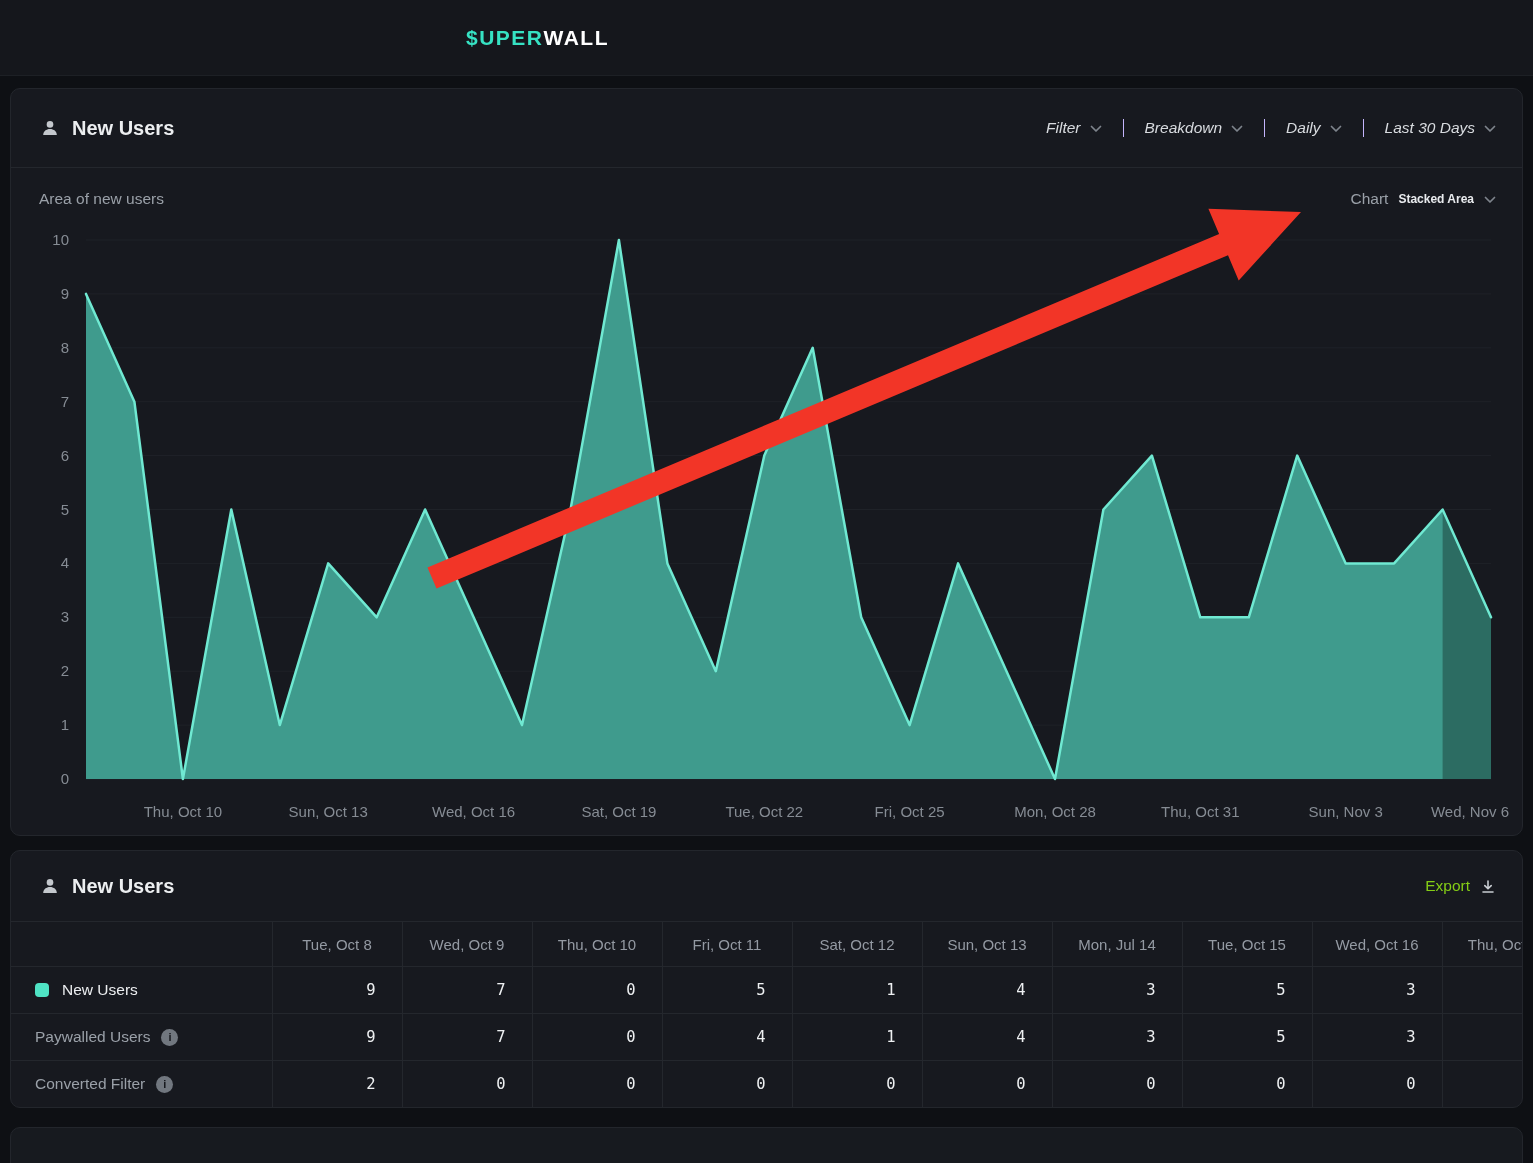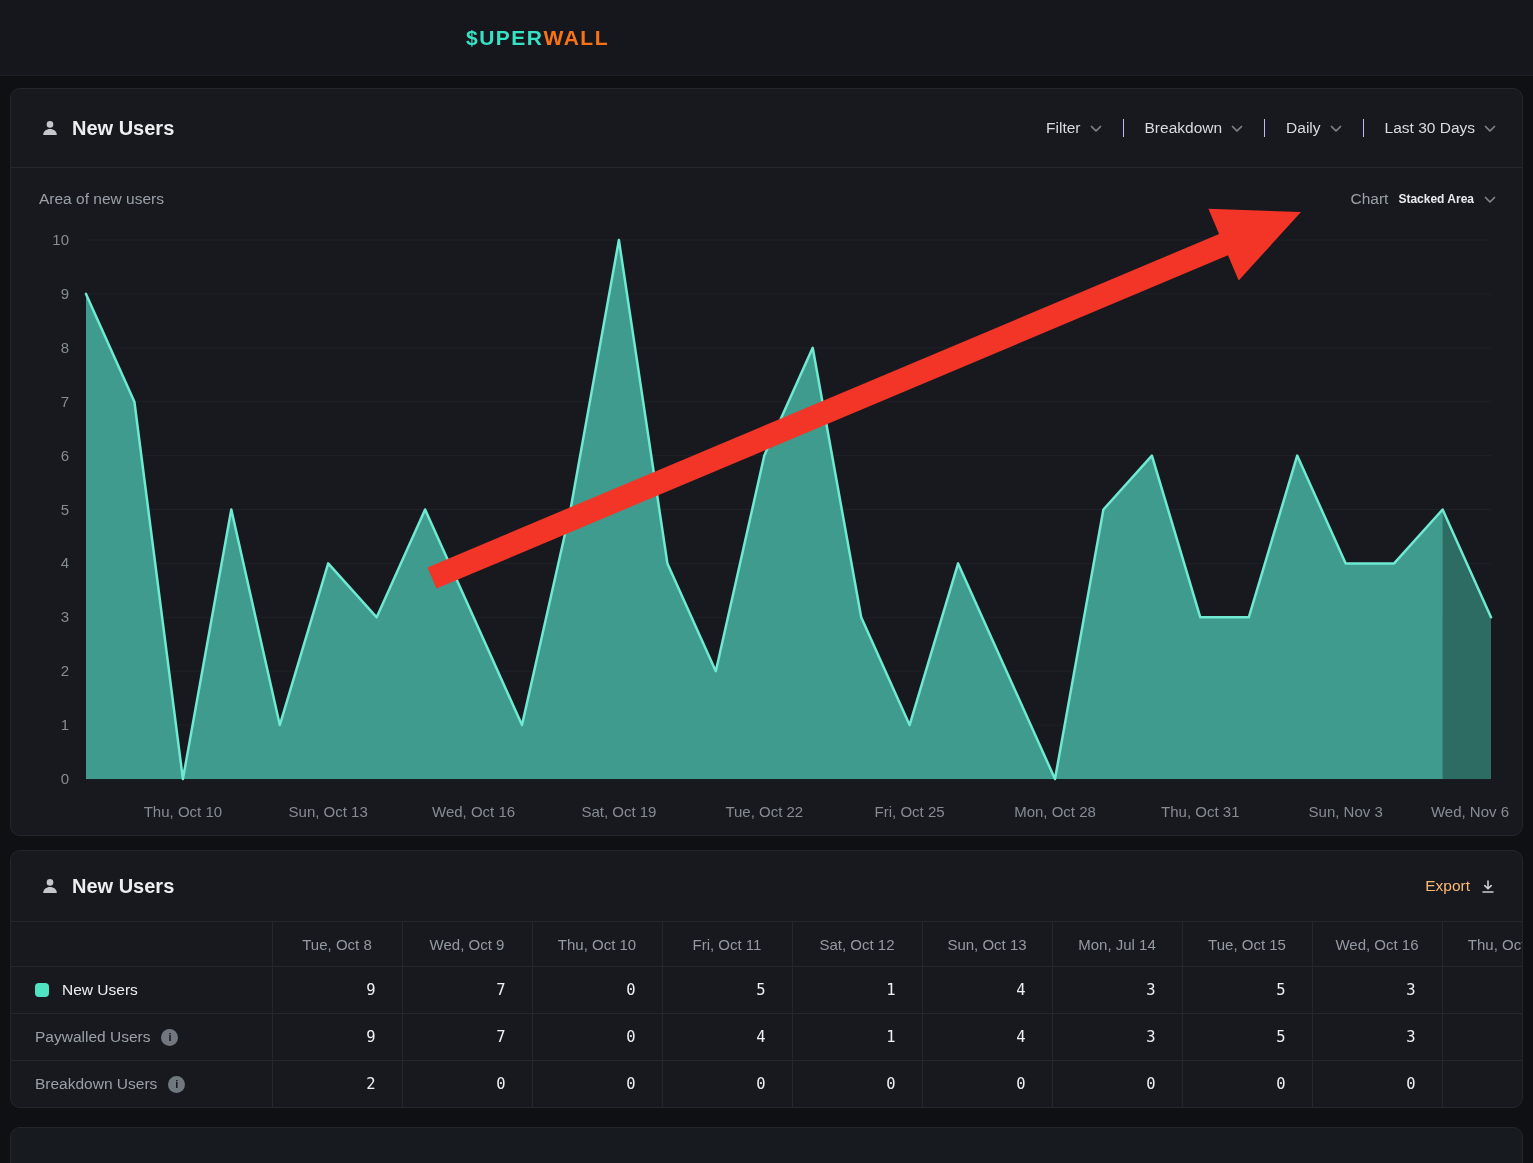--- a/index.html
+++ b/index.html
@@ -1,49 +1,49 @@
 <!DOCTYPE html>
 <html><head>
 <meta charset="utf-8">
 <style>
   html,body{margin:0;padding:0;width:1533px;height:1163px;overflow:hidden;background:#0e1014;
     font-family:"Liberation Sans",sans-serif;}
   .topbar{position:absolute;left:0;top:0;width:1533px;height:75px;background:#15171c;border-bottom:1px solid #1d2025;}
   .logo{position:absolute;left:466px;top:0;height:75px;display:flex;align-items:center;
     font-weight:700;font-size:21px;letter-spacing:1.5px;}
-  .logo .t{color:#36e2c3}.logo .w{color:#f97316}
+  .logo .t{color:#36e2c3}.logo .w{color:#ffffff}
 
   .panel{position:absolute;left:10px;background:#17191f;border:1px solid #23262c;border-radius:10px;
     box-sizing:border-box;overflow:hidden;}
   #chart-panel{top:88px;width:1513px;height:748px;}
   #table-panel{top:850px;width:1513px;height:258px;}
   #footer-panel{top:1127px;width:1513px;height:40px;border-radius:10px 10px 0 0;background:#171a1f;}
 
   .panel-header{display:flex;align-items:center;padding:0 26px 0 30px;}
   #chart-panel .panel-header{height:78px;border-bottom:1px solid #24272d;}
   #table-panel .panel-header{height:70px;}
   .ph-title{display:flex;align-items:center;gap:13px;font-size:20px;font-weight:700;color:#eceef0;}
   .user-ic{flex:0 0 auto;}
 
-  .controls{margin-left:auto;display:flex;align-items:center;}
+  .controls{margin-left:auto;display:flex;align-items:center;font-style:italic;}
   .control{display:flex;align-items:center;gap:9px;padding:0 21px;color:#d8dbdf;font-size:15.5px;cursor:pointer;}
   .control + .control{border-left:1px solid #c4b5fd;}
   .control:last-child{padding-right:0;}
   .chev{margin-top:2px;flex:0 0 auto;}
 
   .chart-sub{display:flex;align-items:center;padding:22px 26px 0 28px;}
   .chart-sub .subtitle{color:#9aa0a8;font-size:15.5px;}
   .chart-sub .right{margin-left:auto;display:flex;align-items:center;gap:10px;cursor:pointer;}
   .chart-sub .ct-label{color:#9aa0a8;font-size:15.5px;}
   .chart-sub .ct-value{color:#e9ebee;font-size:12px;font-weight:700;}
 
   #chart-svg{position:absolute;left:0;top:130px;}
   #arrow-svg{position:absolute;left:0;top:0;z-index:10;pointer-events:none;}
 
-  .export-btn{margin-left:auto;display:flex;align-items:flex-end;gap:10px;color:#fdba74;font-size:15.5px;cursor:pointer;}
+  .export-btn{margin-left:auto;display:flex;align-items:flex-end;gap:10px;color:#84cc16;font-size:15.5px;cursor:pointer;}
 
   table{border-collapse:collapse;table-layout:fixed;width:1561px;}
   th,td{box-sizing:border-box;border:1px solid #24272d;padding:0;}
   th:first-child,td:first-child{border-left:none;}
   thead th{height:45px;color:#949aa3;font-weight:400;font-size:15px;text-align:center;}
   tbody td{height:47px;}
   td.num{font-family:"DejaVu Sans Mono",monospace;font-size:15.5px;color:#eef0f2;text-align:right;padding-right:26px;}
   .cellflex{display:flex;align-items:center;padding-left:24px;font-size:15.5px;color:#9aa0a8;}
   tr.primary .cellflex{color:#eceef0;}
   .swatch{width:14px;height:14px;border-radius:4px;margin-right:13px;flex:0 0 auto;}
@@ -228,21 +228,21 @@
           <td class="num">1</td>
           <td class="num">4</td>
           <td class="num">3</td>
           <td class="num">5</td>
           <td class="num">3</td>
           <td class="num"></td>
         </tr>
         <tr>
           <td>
             <div class="cellflex">
-              <span>Breakdown Users</span>
+              <span>Converted Filter</span>
               <span class="info">i</span>
             </div>
           </td>
           <td class="num">2</td>
           <td class="num">0</td>
           <td class="num">0</td>
           <td class="num">0</td>
           <td class="num">0</td>
           <td class="num">0</td>
           <td class="num">0</td>

